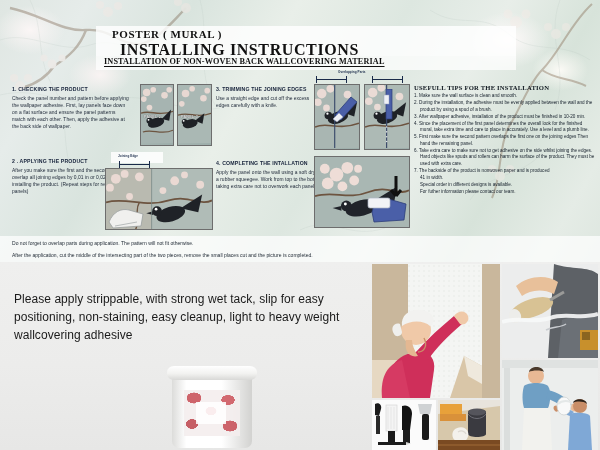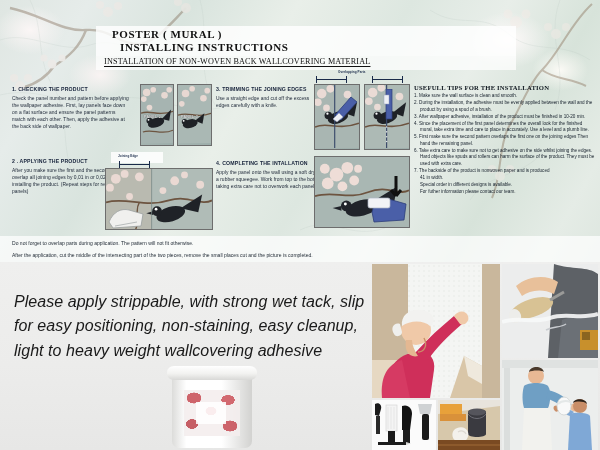--- a/index.html
+++ b/index.html
@@ -34,25 +34,25 @@
   #band-bottom { left: 0px;  top: 236px; width: 600px; height: 26px; background: rgba(255,255,255,.72); }
 
   #title-poster {
     position:absolute; left: 112px; top: 28px;
     font-family: "Liberation Serif", serif; font-weight: bold;
     font-size: 11px; letter-spacing: .6px; color: #111;
   }
   #title-installing {
     position:absolute; left: 120px; top: 41px;
     font-family: "Liberation Serif", serif; font-weight: bold;
-    font-size: 11px; letter-spacing: .6px; color: #111;
+    font-size: 16px; letter-spacing: .6px; color: #111;
   }
   #subtitle {
     position:absolute; left: 104px; top: 57px;
-    font-family: "Liberation Serif", serif; font-weight: normal;
+    font-family: "Liberation Serif", serif; font-weight: bold;
     font-size: 8.2px; letter-spacing: .15px; color: #111;
     text-decoration: underline; text-underline-offset: 2px;
   }
 
   
   .step { position: absolute; }
   .step-head {
     font-size: 5.2px; font-weight: bold; color: #16223a;
     letter-spacing: .15px; margin-bottom: 2.5px;
   }
@@ -116,21 +116,21 @@
   #lower {
     position:absolute; left:0; top:262px; width:600px; height:188px;
     background: linear-gradient(180deg,#efefee 0%,#ececeb 55%,#e7e7e6 100%);
   }
   #mural-heading {
     position:absolute; left: 80px; top: 272px;
     font-size: 11.5px; color:#1a1a1a; letter-spacing:.1px;
   }
   #mural-desc {
     position:absolute; left: 14px; top: 290px; width: 352px;
-    font-size: 16px; line-height: 1.52; color:#1a1a1a; letter-spacing:.05px;font-style:italic;
+    font-size: 12px; line-height: 1.52; color:#1a1a1a; letter-spacing:.05px;
   }
 
   
   #bucket { position:absolute; left:166px; top:360px; width:92px; height:88px; }
   .bucket-body {
     position:absolute; left:6px; top:14px; width:80px; height:74px;
     background: linear-gradient(90deg,#dcdcda 0%,#ffffff 18%,#ffffff 62%,#d2d2d0 100%);
     border-radius: 4px 4px 7px 7px;
   }
   .bucket-lid {

